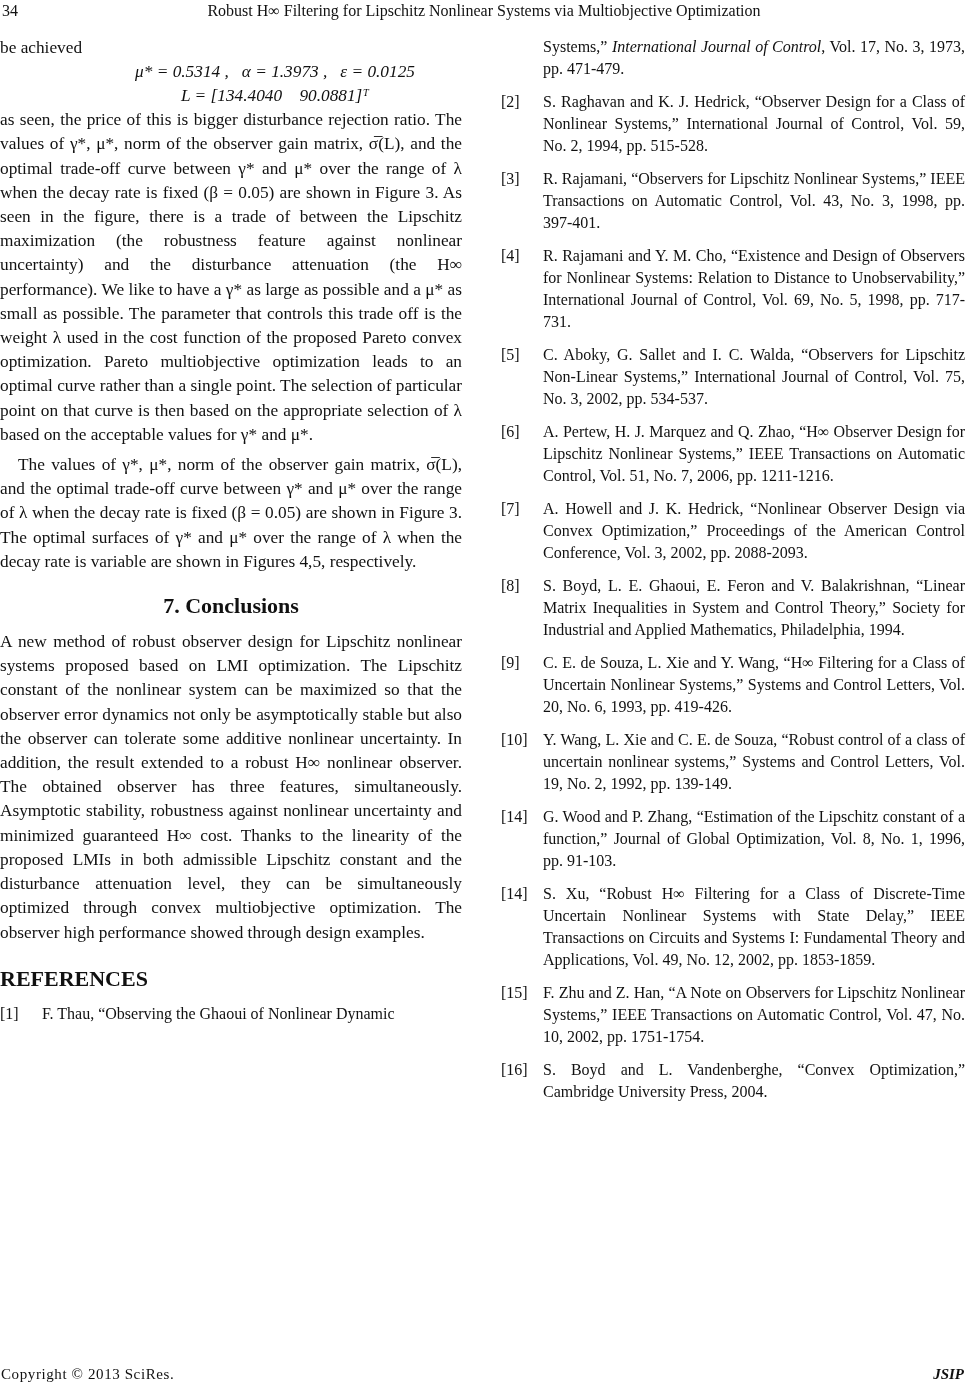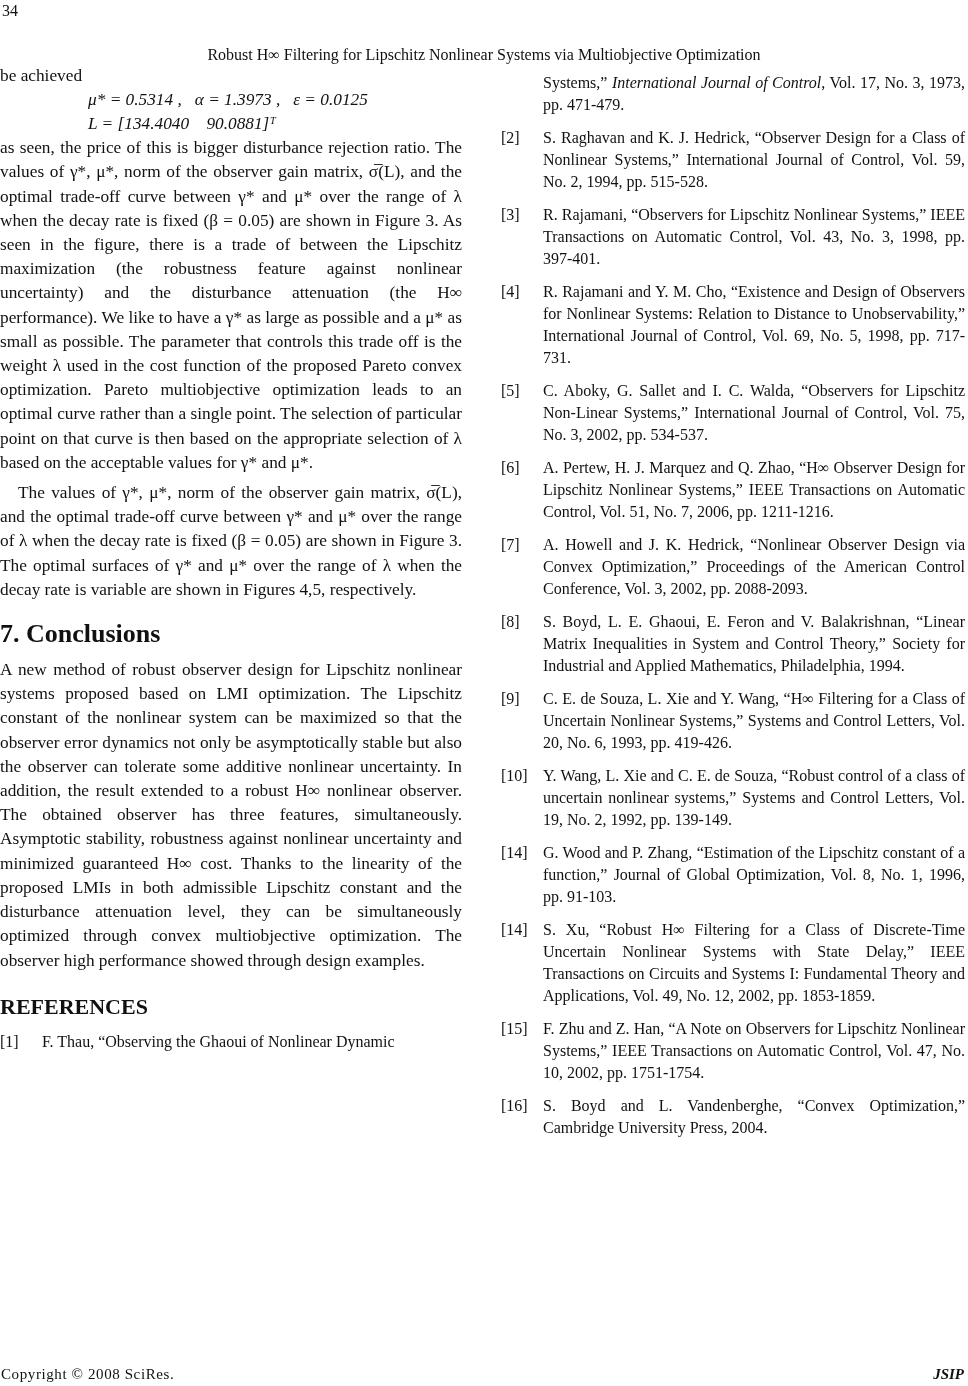--- a/index.html
+++ b/index.html
@@ -6,34 +6,34 @@
   body {
     width: 968px; height: 1386px; position: relative; overflow: hidden;
     font-family: "Liberation Serif", "DejaVu Serif", serif;
     color: #111111;
   }
   .header {
     position: absolute; top: 0; left: 0; width: 968px; height: 22px;
     font-size: 16px; line-height: 22px;
   }
   .header .pnum { position: absolute; left: 2px; top: 0; }
-  .header .rtitle { position: absolute; left: 0; right: 0; text-align: center; top: 0; margin-top: 44px; }
+  .header .rtitle { position: absolute; left: 0; right: 0; text-align: center; top: 0; }
   .col {
-    position: absolute; top: 64px; font-size: 17.3px; line-height: 24.2px;
+    position: absolute; top: 36px; font-size: 17.3px; line-height: 24.2px;
     text-align: justify;
   }
   .col-left { left: 0; width: 462px; }
   .col-right { left: 501px; width: 464px; }
   p { margin: 0; }
   .indent { text-indent: 18px; margin-top: 6px; }
   i, .m { font-style: italic; }
-  .eq { padding-left: 88px; line-height: 24px; text-align: left; white-space: pre; }
+  .eq { padding-left: 88px; line-height: 24px; text-align: center; white-space: pre; }
   .section-title {
-    font-weight: bold; font-size: 26px; line-height: 28px; margin: 18px 0 10px 0;
-    text-align: left;
+    font-weight: bold; font-size: 22px; line-height: 28px; margin: 18px 0 10px 0;
+    text-align: center;
   }
   .refs-title {
     font-weight: bold; font-size: 22px; line-height: 28px; text-align: left;
     margin: 20px 0 10px 0;
   }
   .ref {
     position: relative; padding-left: 42px; font-size: 16px; line-height: 22px;
     margin-bottom: 11px; text-align: justify;
   }
   .ref .rnum { position: absolute; left: 0; top: 0; }
@@ -61,36 +61,36 @@
   <div class="section-title">7. Conclusions</div>
   <p>A new method of robust observer design for Lipschitz nonlinear systems proposed based on LMI optimization. The Lipschitz constant of the nonlinear system can be maximized so that the observer error dynamics not only be asymptotically stable but also the observer can tolerate some additive nonlinear uncertainty. In addition, the result extended to a robust H∞ nonlinear observer. The obtained observer has three features, simultaneously. Asymptotic stability, robustness against nonlinear uncertainty and minimized guaranteed H∞ cost. Thanks to the linearity of the proposed LMIs in both admissible Lipschitz constant and the disturbance attenuation level, they can be simultaneously optimized through convex multiobjective optimization. The observer high performance showed through design examples.</p>
   <div class="refs-title">REFERENCES</div>
   <div class="ref">
     <span class="rnum">[1]</span>
     <span>F. Thau, “Observing the Ghaoui of Nonlinear Dynamic</span>
   </div>
 </div>
 
 <div class="col col-right">
-  <div class="ref" style="margin-top:8px">
+  <div class="ref" style="margin-top:0">
     <span>Systems,” <i>International Journal of Control</i>, Vol. 17, No. 3, 1973, pp. 471-479.</span>
   </div>
   <div id="refs-right">
       <div class="ref"><span class="rnum">[2]</span><span>S. Raghavan and K. J. Hedrick, “Observer Design for a Class of Nonlinear Systems,” International Journal of Control, Vol. 59, No. 2, 1994, pp. 515-528.</span></div>
       <div class="ref"><span class="rnum">[3]</span><span>R. Rajamani, “Observers for Lipschitz Nonlinear Systems,” IEEE Transactions on Automatic Control, Vol. 43, No. 3, 1998, pp. 397-401.</span></div>
       <div class="ref"><span class="rnum">[4]</span><span>R. Rajamani and Y. M. Cho, “Existence and Design of Observers for Nonlinear Systems: Relation to Distance to Unobservability,” International Journal of Control, Vol. 69, No. 5, 1998, pp. 717-731.</span></div>
       <div class="ref"><span class="rnum">[5]</span><span>C. Aboky, G. Sallet and I. C. Walda, “Observers for Lipschitz Non-Linear Systems,” International Journal of Control, Vol. 75, No. 3, 2002, pp. 534-537.</span></div>
       <div class="ref"><span class="rnum">[6]</span><span>A. Pertew, H. J. Marquez and Q. Zhao, “H∞ Observer Design for Lipschitz Nonlinear Systems,” IEEE Transactions on Automatic Control, Vol. 51, No. 7, 2006, pp. 1211-1216.</span></div>
       <div class="ref"><span class="rnum">[7]</span><span>A. Howell and J. K. Hedrick, “Nonlinear Observer Design via Convex Optimization,” Proceedings of the American Control Conference, Vol. 3, 2002, pp. 2088-2093.</span></div>
       <div class="ref"><span class="rnum">[8]</span><span>S. Boyd, L. E. Ghaoui, E. Feron and V. Balakrishnan, “Linear Matrix Inequalities in System and Control Theory,” Society for Industrial and Applied Mathematics, Philadelphia, 1994.</span></div>
       <div class="ref"><span class="rnum">[9]</span><span>C. E. de Souza, L. Xie and Y. Wang, “H∞ Filtering for a Class of Uncertain Nonlinear Systems,” Systems and Control Letters, Vol. 20, No. 6, 1993, pp. 419-426.</span></div>
       <div class="ref"><span class="rnum">[10]</span><span>Y. Wang, L. Xie and C. E. de Souza, “Robust control of a class of uncertain nonlinear systems,” Systems and Control Letters, Vol. 19, No. 2, 1992, pp. 139-149.</span></div>
       <div class="ref"><span class="rnum">[14]</span><span>G. Wood and P. Zhang, “Estimation of the Lipschitz constant of a function,” Journal of Global Optimization, Vol. 8, No. 1, 1996, pp. 91-103.</span></div>
       <div class="ref"><span class="rnum">[14]</span><span>S. Xu, “Robust H∞ Filtering for a Class of Discrete-Time Uncertain Nonlinear Systems with State Delay,” IEEE Transactions on Circuits and Systems I: Fundamental Theory and Applications, Vol. 49, No. 12, 2002, pp. 1853-1859.</span></div>
       <div class="ref"><span class="rnum">[15]</span><span>F. Zhu and Z. Han, “A Note on Observers for Lipschitz Nonlinear Systems,” IEEE Transactions on Automatic Control, Vol. 47, No. 10, 2002, pp. 1751-1754.</span></div>
       <div class="ref"><span class="rnum">[16]</span><span>S. Boyd and L. Vandenberghe, “Convex Optimization,” Cambridge University Press, 2004.</span></div>
     </div>
 </div>
 
 <div class="footer">
-  <span class="copy">Copyright © 2008 SciRes.</span>
+  <span class="copy">Copyright © 2013 SciRes.</span>
   <span class="journal">JSIP</span>
 </div>
 
 </body></html>

